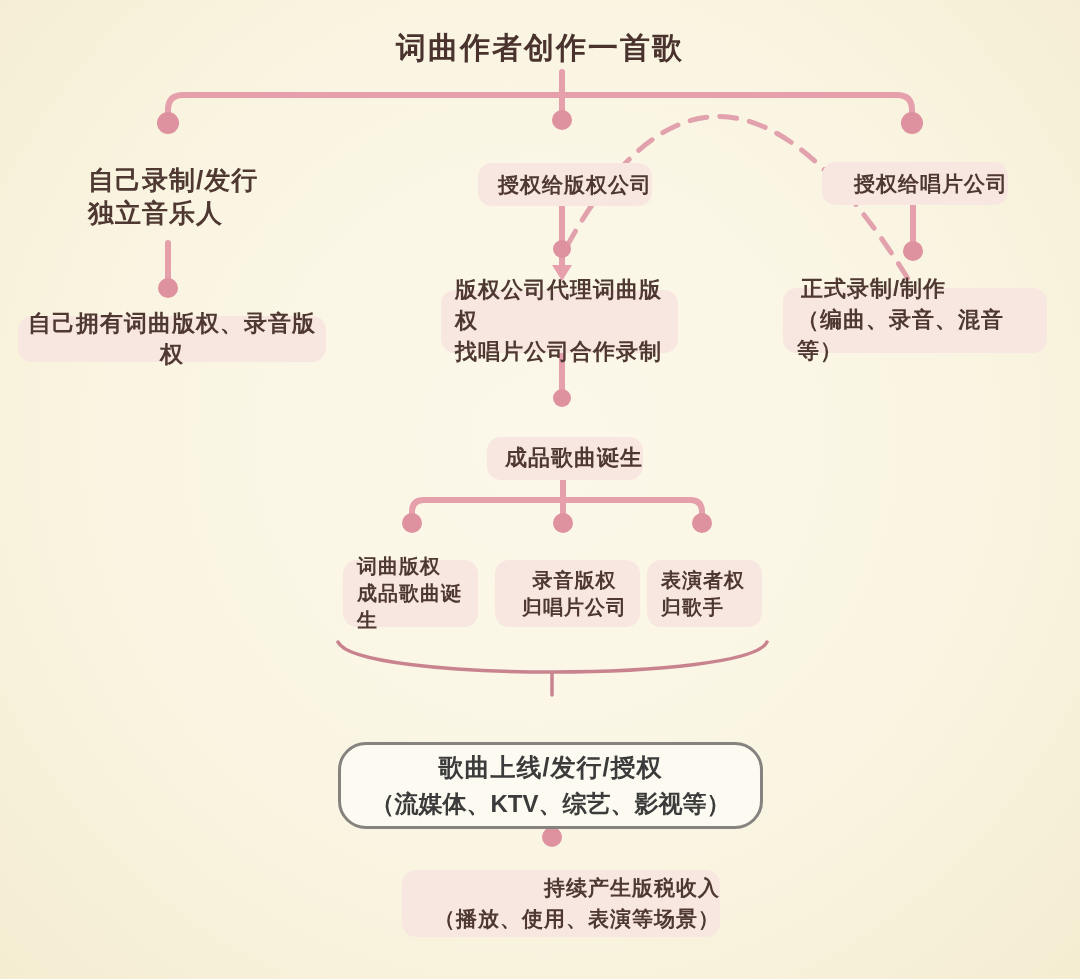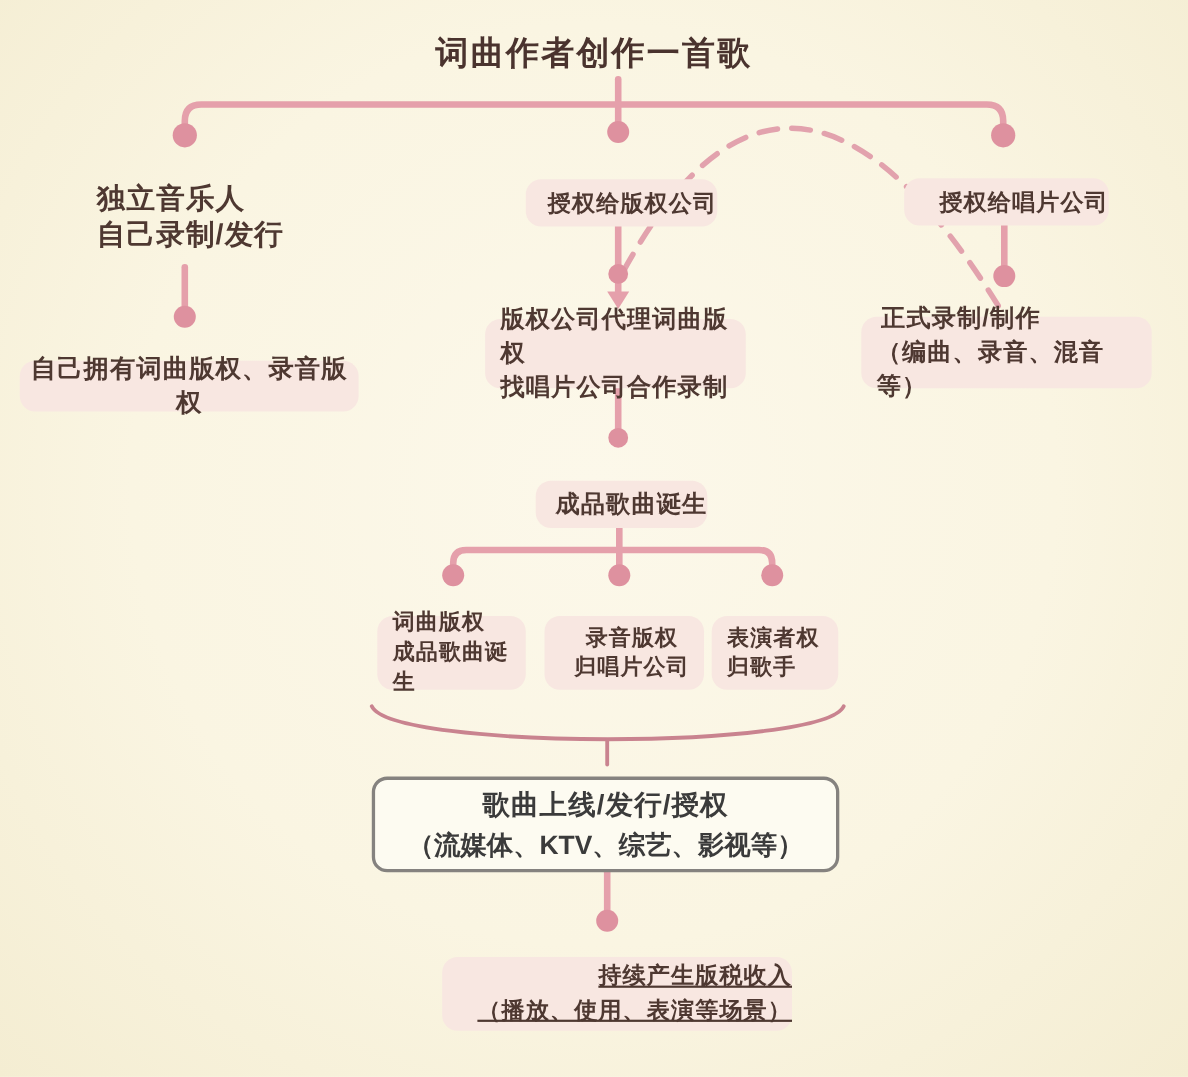--- a/index.html
+++ b/index.html
@@ -21,23 +21,23 @@
   .box.left{align-items:flex-start;text-align:left;padding-left:14px;}
   .title{
     font-size:30px;letter-spacing:2px;text-align:center;color:#4a332e;
   }
   .plain-label{font-size:26px;line-height:1.28;letter-spacing:1px;}
   .fs21{font-size:21px;letter-spacing:1px;}
   .fs22{font-size:22px;line-height:1.4;letter-spacing:1px;}
   .fs23{font-size:23px;letter-spacing:1px;}
   .fs20{font-size:20px;line-height:1.35;letter-spacing:1px;}
   .graybox{
-    background:#fdfbf1;border:3px solid #85827f;border-radius:14px;
+    background:#fdfbf1;border:3px solid #85827f;border-radius:28px;
     color:#3b3b3b;
-    display:flex;flex-direction:column;justify-content:center;align-items:center;text-align:center;
+    display:flex;flex-direction:column;justify-content:center;align-items:center;text-align:center;margin-top:36px;
   }
   .graybox .l1{font-size:25px;letter-spacing:1px;}
   .graybox .l2{font-size:24px;margin-top:4px;letter-spacing:0px;}
   .smline{display:block;}
 </style>
 </head>
 <body>
 
 <div id="canvas">
 
@@ -74,25 +74,25 @@
     <path d="M 338 642 C 356 682 749 682 767 642" stroke="#c9838f" stroke-width="3.5" fill="none" stroke-linecap="round"></path>
     <path d="M 552 673 L 552 695" stroke="#c9838f" stroke-width="3.5" fill="none" stroke-linecap="round"></path>
 
     <path d="M 552 793 L 552 828" stroke="#e5a0ab" stroke-width="6" fill="none" stroke-linecap="round"></path>
     <circle cx="552" cy="837" r="10" fill="#de919f"></circle>
   </svg>
 
   <div class="node title" style="left:300px;top:28px;width:480px;">词曲作者创作一首歌</div>
 
   <div class="node plain-label" style="left:88px;top:164px;">
+    <span class="smline">自己录制/发行</span>
     <span class="smline">独立音乐人</span>
-    <span class="smline">自己录制/发行</span>
   </div>
 
-  <div class="node box center fs23" style="left:18px;top:328px;width:308px;height:46px;">
+  <div class="node box center fs23" style="left:18px;top:316px;width:308px;height:46px;">
     <span>自己拥有词曲版权、录音版权</span>
   </div>
 
   <div class="node box center fs21" style="left:478px;top:163px;width:174px;height:43px;">
     <span>授权给版权公司</span>
   </div>
 
   <div class="node box left fs22" style="left:441px;top:290px;width:223px;height:63px;">
     <span class="smline">版权公司代理词曲版权</span>
     <span class="smline">找唱片公司合作录制</span>
@@ -122,18 +122,18 @@
   <div class="node box left fs20" style="left:647px;top:560px;width:101px;height:67px;">
     <span class="smline">表演者权</span>
     <span class="smline">归歌手</span>
   </div>
 
   <div class="node graybox" style="left:338px;top:706px;width:419px;height:81px;font-weight:bold;">
     <span class="l1">歌曲上线/发行/授权</span>
     <span class="l2">（流媒体、KTV、综艺、影视等）</span>
   </div>
 
-  <div class="node box center fs21" style="left:402px;top:870px;width:318px;height:67px;line-height:1.45;text-decoration:underline;">
+  <div class="node box center fs21" style="left:402px;top:870px;width:318px;height:67px;line-height:1.45;">
     <span class="smline">持续产生版税收入</span>
     <span class="smline">（播放、使用、表演等场景）</span>
   </div>
 
 </div>
 
 </body></html>

